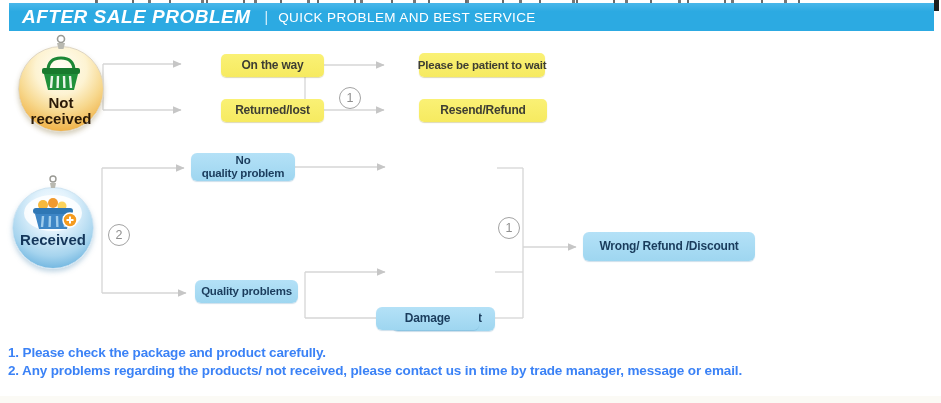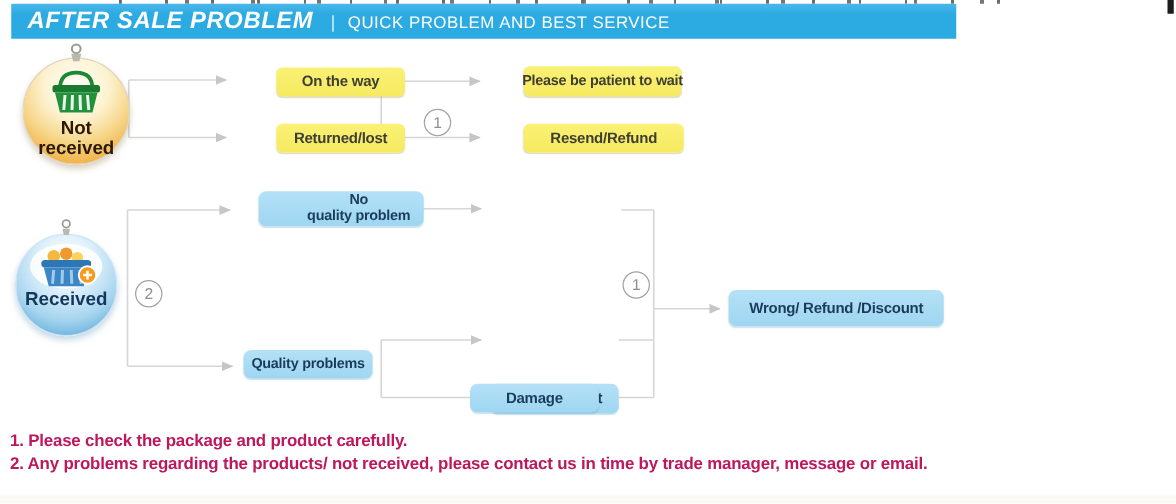--- a/index.html
+++ b/index.html
@@ -7,21 +7,21 @@
         font-family:"Liberation Sans", sans-serif;}
 
   
   .top-dashes{position:absolute;left:95px;top:0;width:725px;height:3px;opacity:.75;
     background:
       repeating-linear-gradient(90deg,#3a3a3a 0 2px,transparent 2px 37px),
       repeating-linear-gradient(90deg,#4a4a4a 0 3px,transparent 3px 53px);}
   .corner-mark{position:absolute;left:934px;top:0;width:5px;height:11px;background:#1d1d1d;}
 
   
-  .banner{position:absolute;left:9px;top:3px;width:756px;height:28px;
+  .banner{position:absolute;left:9px;top:3px;width:925px;height:28px;
     background:linear-gradient(#49b7ea 0%,#2caae2 30%,#2caae2 100%);
     display:flex;align-items:center;color:#fff;}
   .banner-title{font-size:19px;font-weight:bold;font-style:italic;letter-spacing:.5px;
     margin-left:13px;white-space:nowrap;}
   .banner-sep{font-size:14px;color:#d9f1fb;margin:0 10px 0 14px;font-weight:normal;}
   .banner-sub{font-size:13.5px;letter-spacing:.4px;white-space:nowrap;}
 
   
   .wires{position:absolute;left:0;top:0;}
 
@@ -49,21 +49,21 @@
     border:1px solid #cfe4f2;box-shadow:0 3px 5px rgba(80,140,180,.35);}
   .hanger{position:absolute;left:50%;transform:translateX(-50%);top:-13px;}
   .orn-label{position:absolute;width:100%;text-align:center;font-weight:bold;}
   .gold-label{top:48px;font-size:15px;line-height:16px;color:#2a1906;}
   .blue-label{top:43px;font-size:15px;color:#14365a;}
   .basket-wrap{position:absolute;left:50%;transform:translateX(-50%);top:7px;}
   .ellipse-bg{position:absolute;left:11px;top:7px;width:58px;height:36px;border-radius:50%;
     background:rgba(255,255,255,.85);}
 
   
-  .notes{position:absolute;left:8px;top:344px;color:#be185d;font-size:13.5px;
+  .notes{position:absolute;left:8px;top:344px;color:#3b82f6;font-size:13.5px;
     font-weight:bold;letter-spacing:-.15px;line-height:17.5px;}
   .bottom-strip{position:absolute;left:0;top:396px;width:941px;height:7px;background:#fbfaf5;}
 </style>
 </head>
 <body>
 
 <div id="page">
 
   <div class="top-dashes"></div>
   <div class="corner-mark"></div>
@@ -105,21 +105,21 @@
 
   <div class="badge" style="left:339px;top:87px;">1</div>
   <div class="badge" style="left:108px;top:224px;">2</div>
   <div class="badge" style="left:498px;top:217px;">1</div>
 
   <div class="node yellow" style="left:193px;top:54px;width:103px;height:23px;">On the way</div>
   <div class="node yellow" style="left:193px;top:99px;width:103px;height:23px;">Returned/lost</div>
   <div class="node yellow" style="left:391px;top:53px;width:126px;height:24px;font-size:11.5px;">Please be patient to wait</div>
   <div class="node yellow" style="left:391px;top:99px;width:128px;height:23px;">Resend/Refund</div>
 
-  <div class="node blue wrap" style="left:207px;top:153px;width:104px;height:28px;font-size:11.5px;padding-left:28px;">
+  <div class="node blue wrap" style="left:191px;top:153px;width:104px;height:28px;font-size:11.5px;">
     <span><span>No</span><br><span>quality problem</span></span>
   </div>
   <div class="node blue" style="left:195px;top:280px;width:103px;height:23px;font-size:11.5px;">Quality problems</div>
   <div class="node blue" style="left:392px;top:260px;width:103px;height:24px;margin-top:47px;">Quality defect</div>
   <div class="node blue" style="left:376px;top:307px;width:103px;height:23px;">Damage</div>
   <div class="node blue" style="left:583px;top:232px;width:172px;height:29px;font-size:12px;">Wrong/ Refund /Discount</div>
 
   <div class="ornament orn-gold">
     <svg class="hanger" width="20" height="16">
       <circle cx="10" cy="5" r="3.5" fill="none" stroke="#9a9a94" stroke-width="1.6"></circle>

